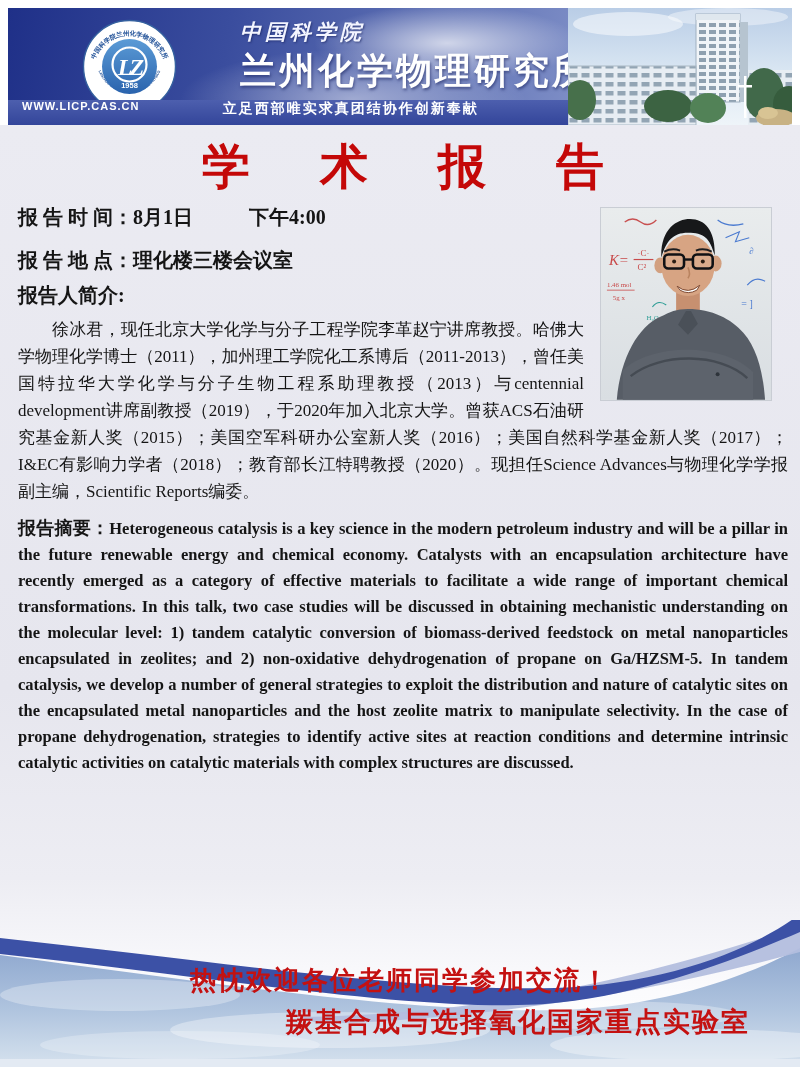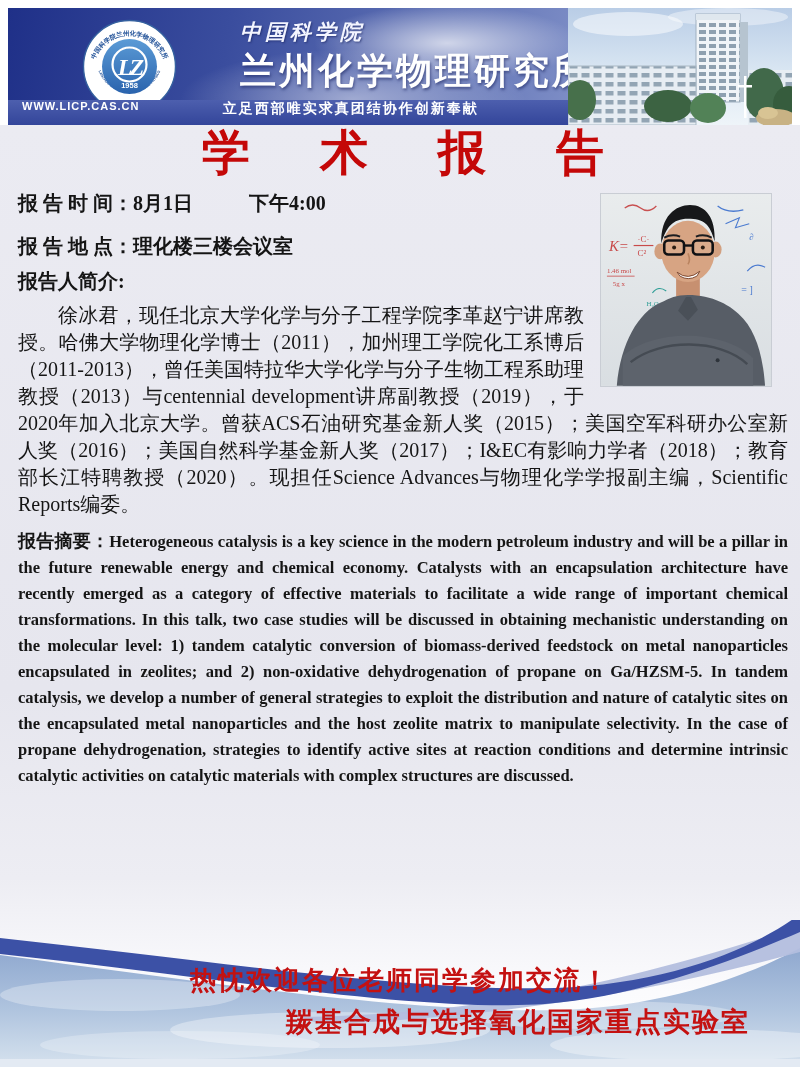--- a/index.html
+++ b/index.html
@@ -25,31 +25,31 @@
     background:linear-gradient(#4d5fae,#33459a);}
   .www{font-family:"Liberation Sans",sans-serif;font-weight:bold;font-size:11px;color:#fff;
     letter-spacing:1px;margin-left:14px;}
   .slogans{flex:1;display:flex;justify-content:center;margin-right:6px;}
   .slogans span{font-family:"Liberation Sans",sans-serif;font-weight:bold;font-size:14px;
     color:#fff;letter-spacing:2px;}
 
   
   .main{position:absolute;top:125px;left:0;right:0;bottom:0;z-index:1;
     background:linear-gradient(180deg,#ebebf2 0%,#e6e6ee 60%,#ededf3 80%,#fbfbfd 92%,#fff 100%);
-    padding:0 12px 0 18px;box-sizing:border-box;}
+    padding:14px 12px 0 18px;box-sizing:border-box;}
   .big-title{margin:2px 0 8px;text-align:center;font-family:"Liberation Sans",sans-serif;
     font-weight:bold;font-size:48px;line-height:52px;color:#c40808;
     letter-spacing:70px;padding-left:70px;white-space:nowrap;}
   .photo{float:right;width:172px;height:194px;margin:6px 16px 12px 16px;
     border:1px solid #c9cdd4;box-sizing:border-box;background:#e6e9ec;}
   .info p{margin:0 0 10px;font-size:20px;line-height:33px;font-weight:bold;}
   .label{font-weight:bold;}
   .en-title{font-weight:bold;font-size:20.5px;}
   .gap{display:inline-block;width:56px;}
-  .bio p{margin:0;font-size:20px;line-height:27px;text-indent:2em;text-align:justify;font-weight:normal;}
+  .bio p{margin:0;font-size:17px;line-height:27px;text-indent:2em;text-align:justify;font-weight:normal;}
   .bio{margin-top:4px;}
   .abstract{margin-top:10px;font-size:16.5px;line-height:26px;font-weight:bold;text-align:justify;}
   .abstract .label{font-size:18px;}
 
   
   .footer-art{position:absolute;left:0;top:920px;width:800px;height:147px;z-index:2;pointer-events:none;}
   .footer-line{position:absolute;z-index:3;font-family:"Liberation Sans",sans-serif;font-weight:bold;
     color:#c41111;white-space:nowrap;transform:translateX(-50%);}
   .footer-line1{left:400px;top:963px;font-size:26px;letter-spacing:2px;}
   .footer-line2{left:518px;top:1004px;font-size:27px;letter-spacing:2px;}

